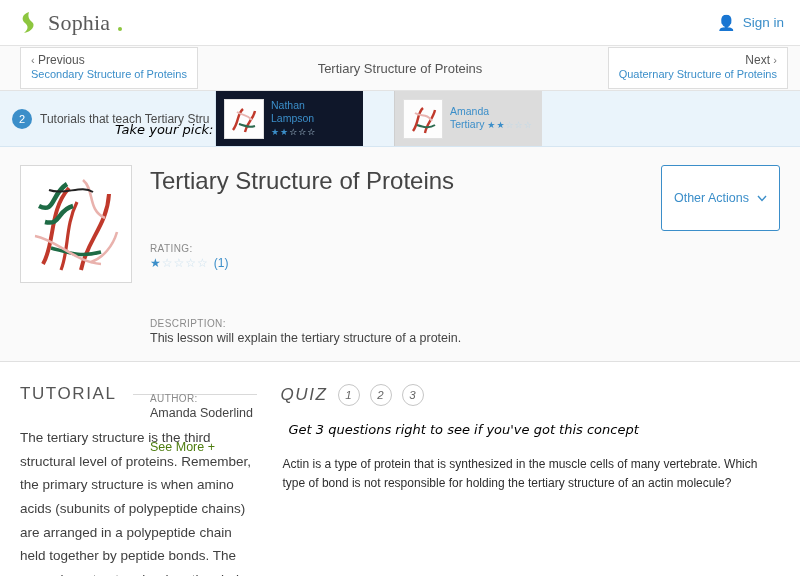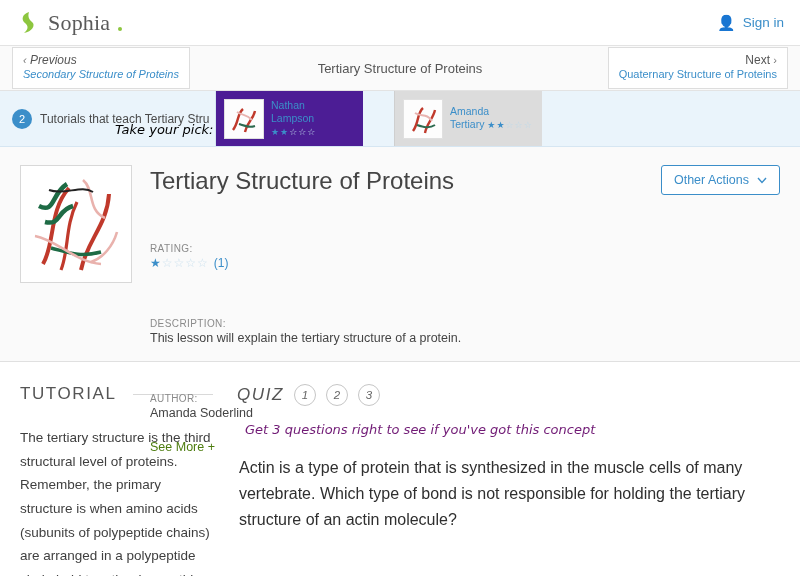--- a/index.html
+++ b/index.html
@@ -50,21 +50,21 @@
   .nav-btn {
     border: 1px solid #dddddd;
     background: #ffffff;
     padding: 5px 10px 6px 10px;
     font-size: 11px;
     line-height: 1.25;
     color: #3b8ec9;
     cursor: pointer;
     white-space: nowrap;
   }
-  .nav-prev { margin-left: 12px; text-align: left; font-style: italic; }
+  .nav-prev { margin-left: 20px; text-align: left; }
   .nav-next { margin-right: 12px; margin-left: auto; text-align: right; }
   .nav-top { font-size: 12px; color: #555; display: block; }
   .nav-top .arrow { color: #777; font-size: 11px; }
   .nav-sub { display: block; }
   .nav-title {
     position: absolute; left: 0; right: 0; text-align: center;
     font-size: 13px; color: #555;
   }
 
   
@@ -90,21 +90,21 @@
   .pick-sub {
     position: absolute; left: 115px; top: 31px;
     font-family: "DejaVu Sans", sans-serif;
     font-size: 13px; color: #000000; font-style: italic;
   }
   .tut-card {
     width: 148px;
     display: flex; align-items: center; gap: 7px;
     padding: 4px 8px;
     border-left: 1px solid #d6e6f2;
-    background: #4c1d95;
+    background: #0f172a;
     cursor: pointer;
   }
   .tut-card.selected { background: #dcdcdc; border-left-color:#cfcfcf;margin-left:31px;}
   .tut-thumb {
     width: 40px; height: 40px; flex: 0 0 auto;
     background: #ffffff; border: 1px solid #e0e0e0;
     overflow: hidden;
   }
   .tut-meta { font-size: 10.5px; line-height: 1.25; }
   .tut-name { color: #3b8ec9; }
@@ -143,21 +143,21 @@
   .rating-stars .off { color: #cfe3ef; }
   .rating-count { font-size: 12px; color: #3b8ec9; }
   .meta-value { font-size: 12.5px; color: #444; }
   .see-more {
     margin-top: 20px; font-size: 12.5px; color: #4d7c0f; cursor: pointer;
   }
   .other-actions {
     position: absolute; top: 18px; right: 20px;
     border: 1px solid #3b8ec9; border-radius: 3px;
     color: #3b8ec9; background: #fff;
-    font-size: 12.5px; padding: 7px 12px;
+    font-size: 12.5px; padding: 25px 12px;
     display: flex; align-items: center; gap: 8px;
     cursor: pointer;
   }
 
   
   .content {
     display: flex;
     padding: 22px 20px 0 20px;
     gap: 24px;
   }
@@ -175,25 +175,25 @@
   }
   .quiz-head { display:flex; align-items:center; gap: 10px; margin-bottom: 16px; font-style: italic;}
   .qnum {
     width: 22px; height: 22px; border-radius: 50%;
     border: 1px solid #c6c6c6; color: #666; background:#fff;
     font-size: 11.5px; display:flex; align-items:center; justify-content:center;
     cursor: pointer;
   }
   .quiz-prompt {
     font-family: "DejaVu Sans", sans-serif;
-    font-size: 13px; color: #701a75; font-style: italic;
+    font-size: 13px; color: #000000; font-style: italic;
     margin: 10px 0 18px 8px;
   }
   .quiz-question {
-    font-size: 16px; line-height: 1.62; color: #2f2f2f; margin-left: 2px;
+    font-size: 12px; line-height: 1.62; color: #2f2f2f; margin-left: 2px;
   }
 </style>
 </head>
 <body>
 
 <div class="page">
 
   <div class="topbar">
     <div class="brand">
       <span class="brand-logo">

